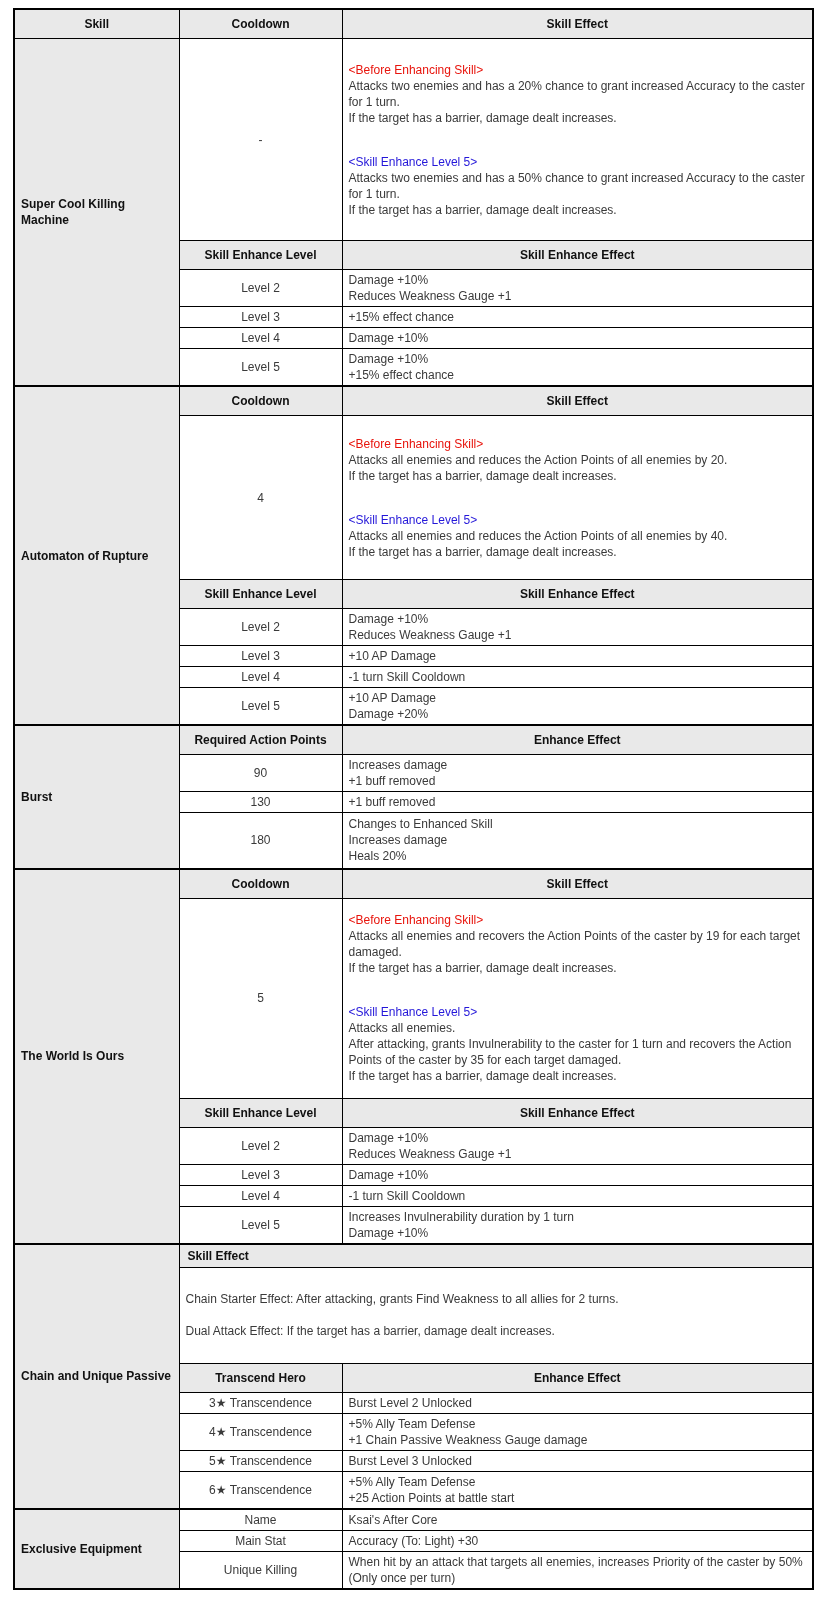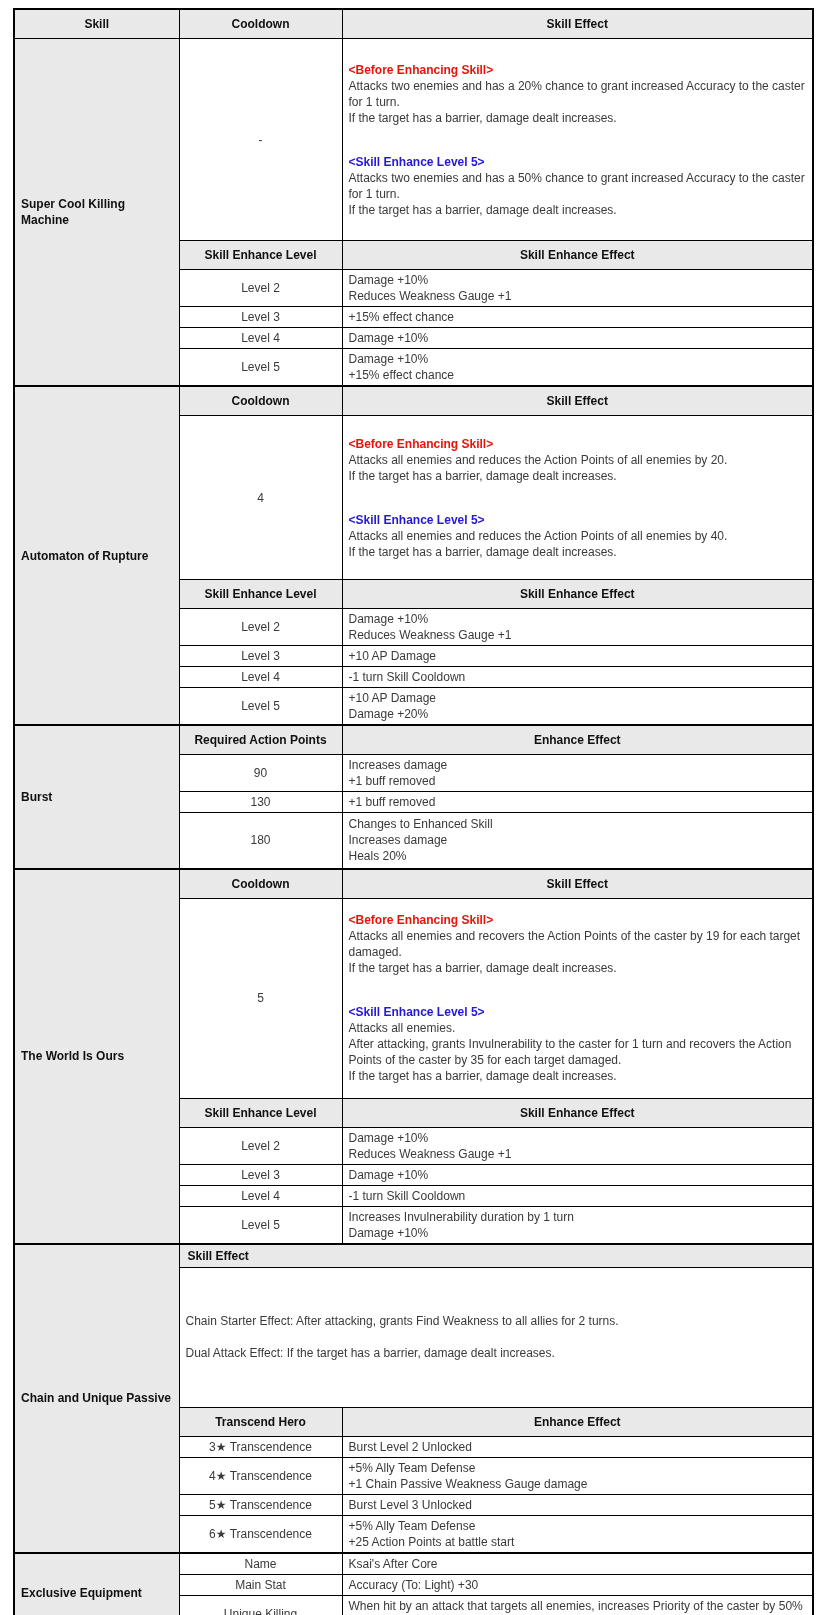--- a/index.html
+++ b/index.html
@@ -44,30 +44,30 @@
     padding:3px 8px;
   }
   .namecol{
     background:var(--header_bg,#e9e9e9);
     font-weight:bold;
     text-align:left;
     color:#111;
   }
   .center{text-align:center;}
   .pre{white-space:pre-line;}
-  .red{color:var(--accent_red,#e8140c);font-weight:bold;}
-  .blue{color:var(--accent_blue,#2417d9);font-weight:bold;margin-top:12px;}
+  .red{color:var(--accent_red,#e8140c);font-weight:normal;}
+  .blue{color:var(--accent_blue,#2417d9);font-weight:normal;margin-top:12px;}
   .gap{height:16px;}
   tr.sec td{border-top-width:2px;}
   tr.h22{height:22px;}
   tr.h21{height:21px;}
   tr.h42{height:26px;}
   tr.h56{height:56px;}
   tr.h36{height:36px;}
-  tr.h112{height:140px;}
+  tr.h112{height:96px;}
   tr.h164{height:164px;}
   tr.h200{height:200px;}
   tr.h202{height:202px;}
 </style>
 </head>
 <body>
 
 <div class="wrap">
 <table class="skill-table">
   <colgroup>

